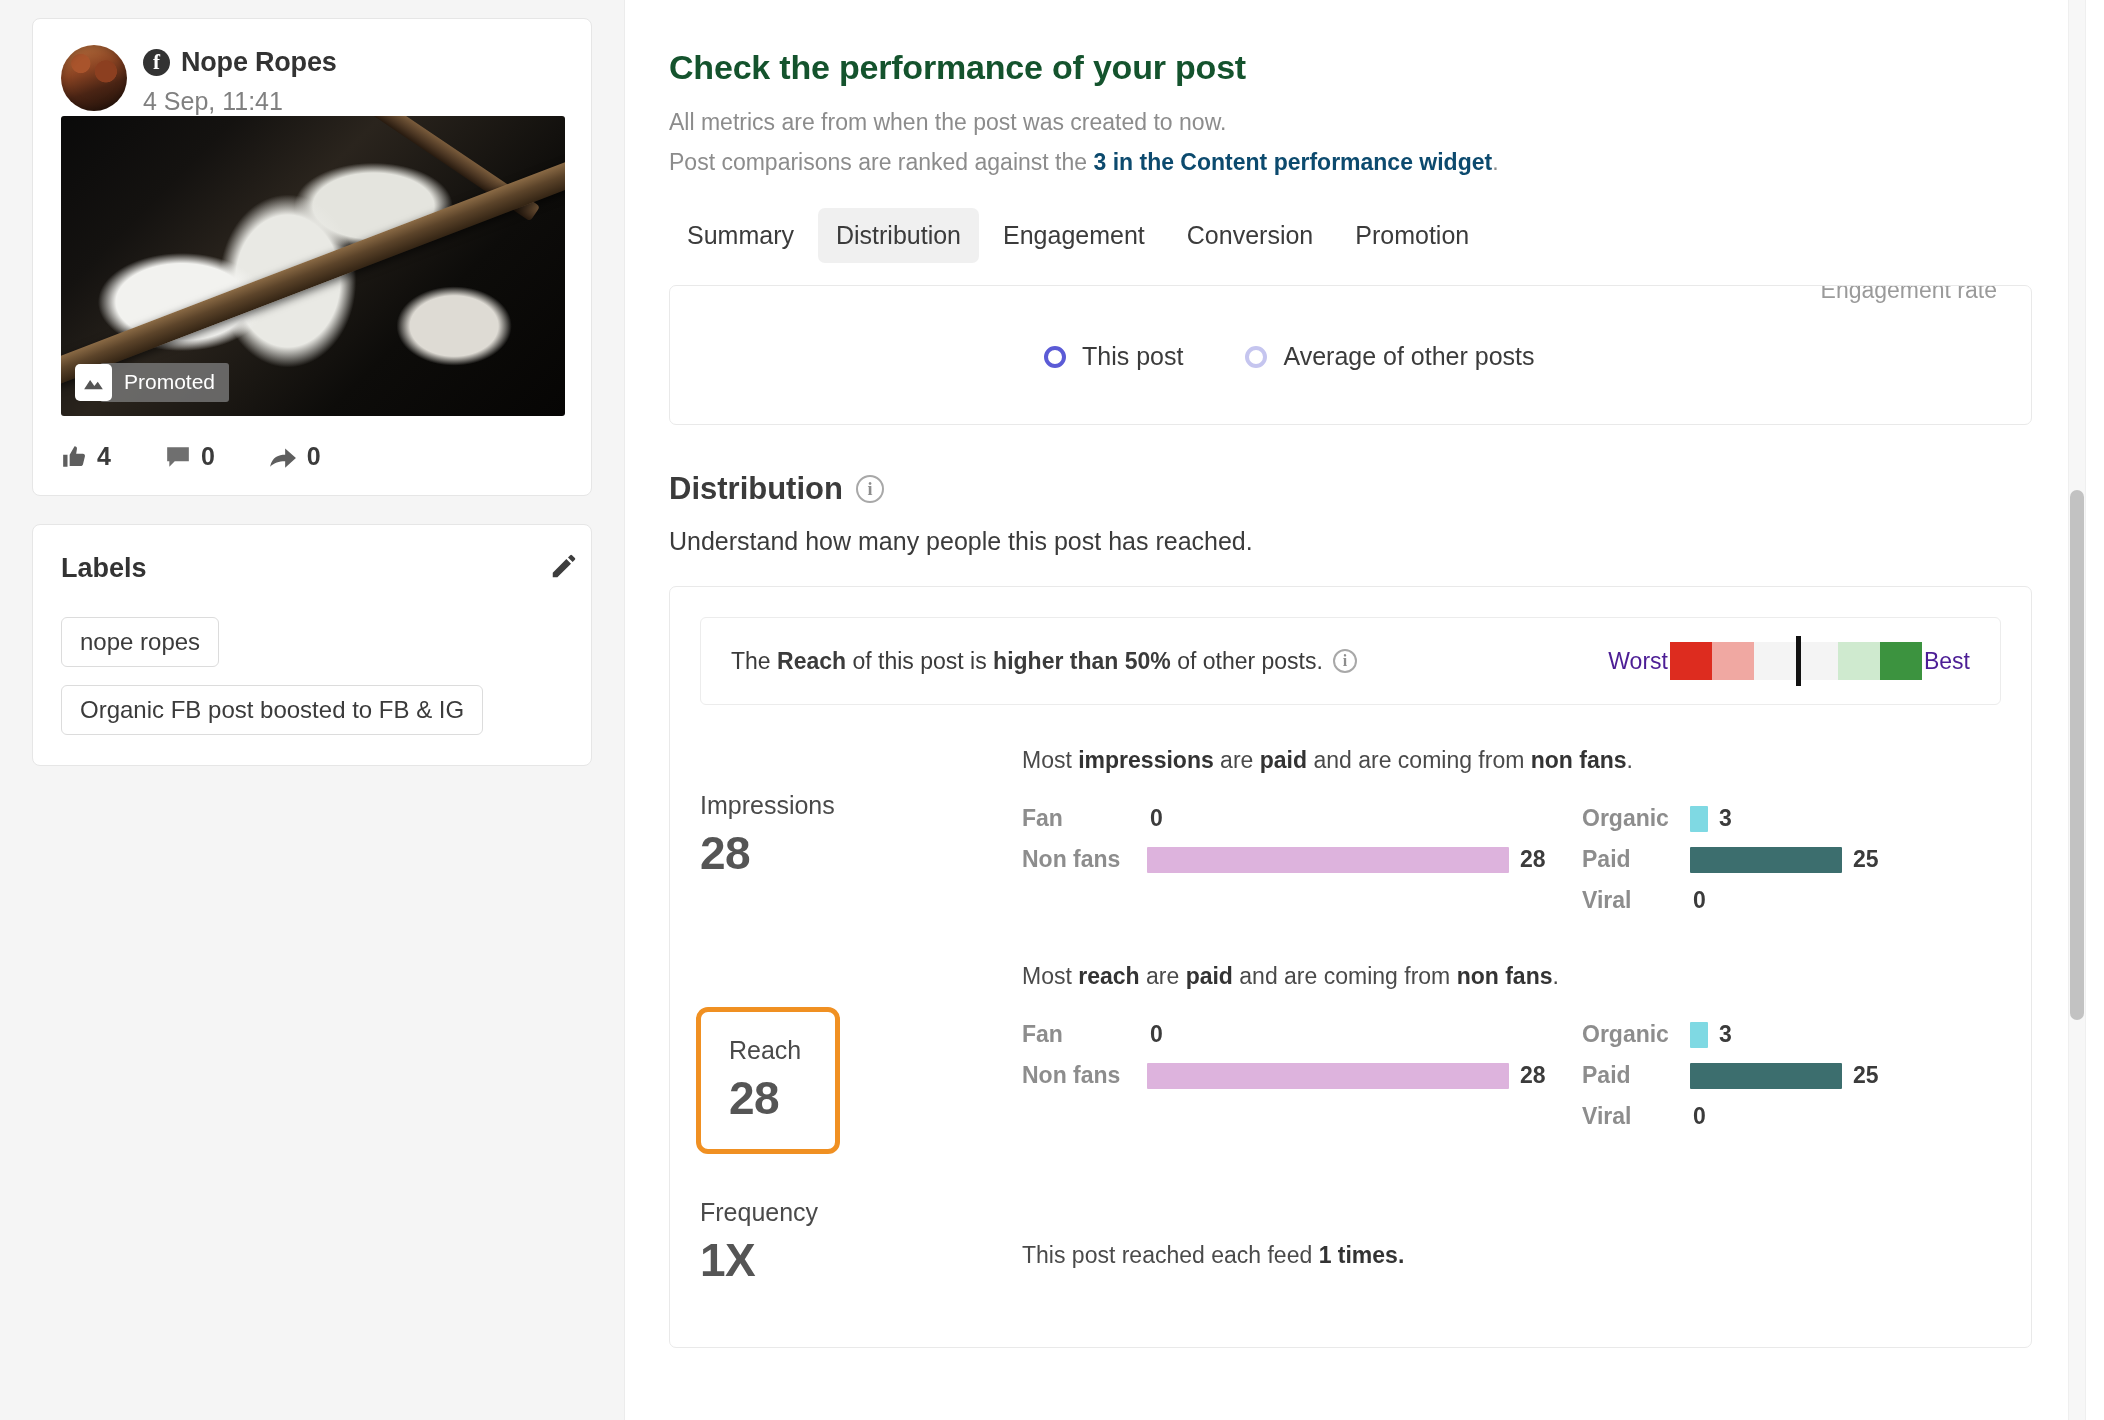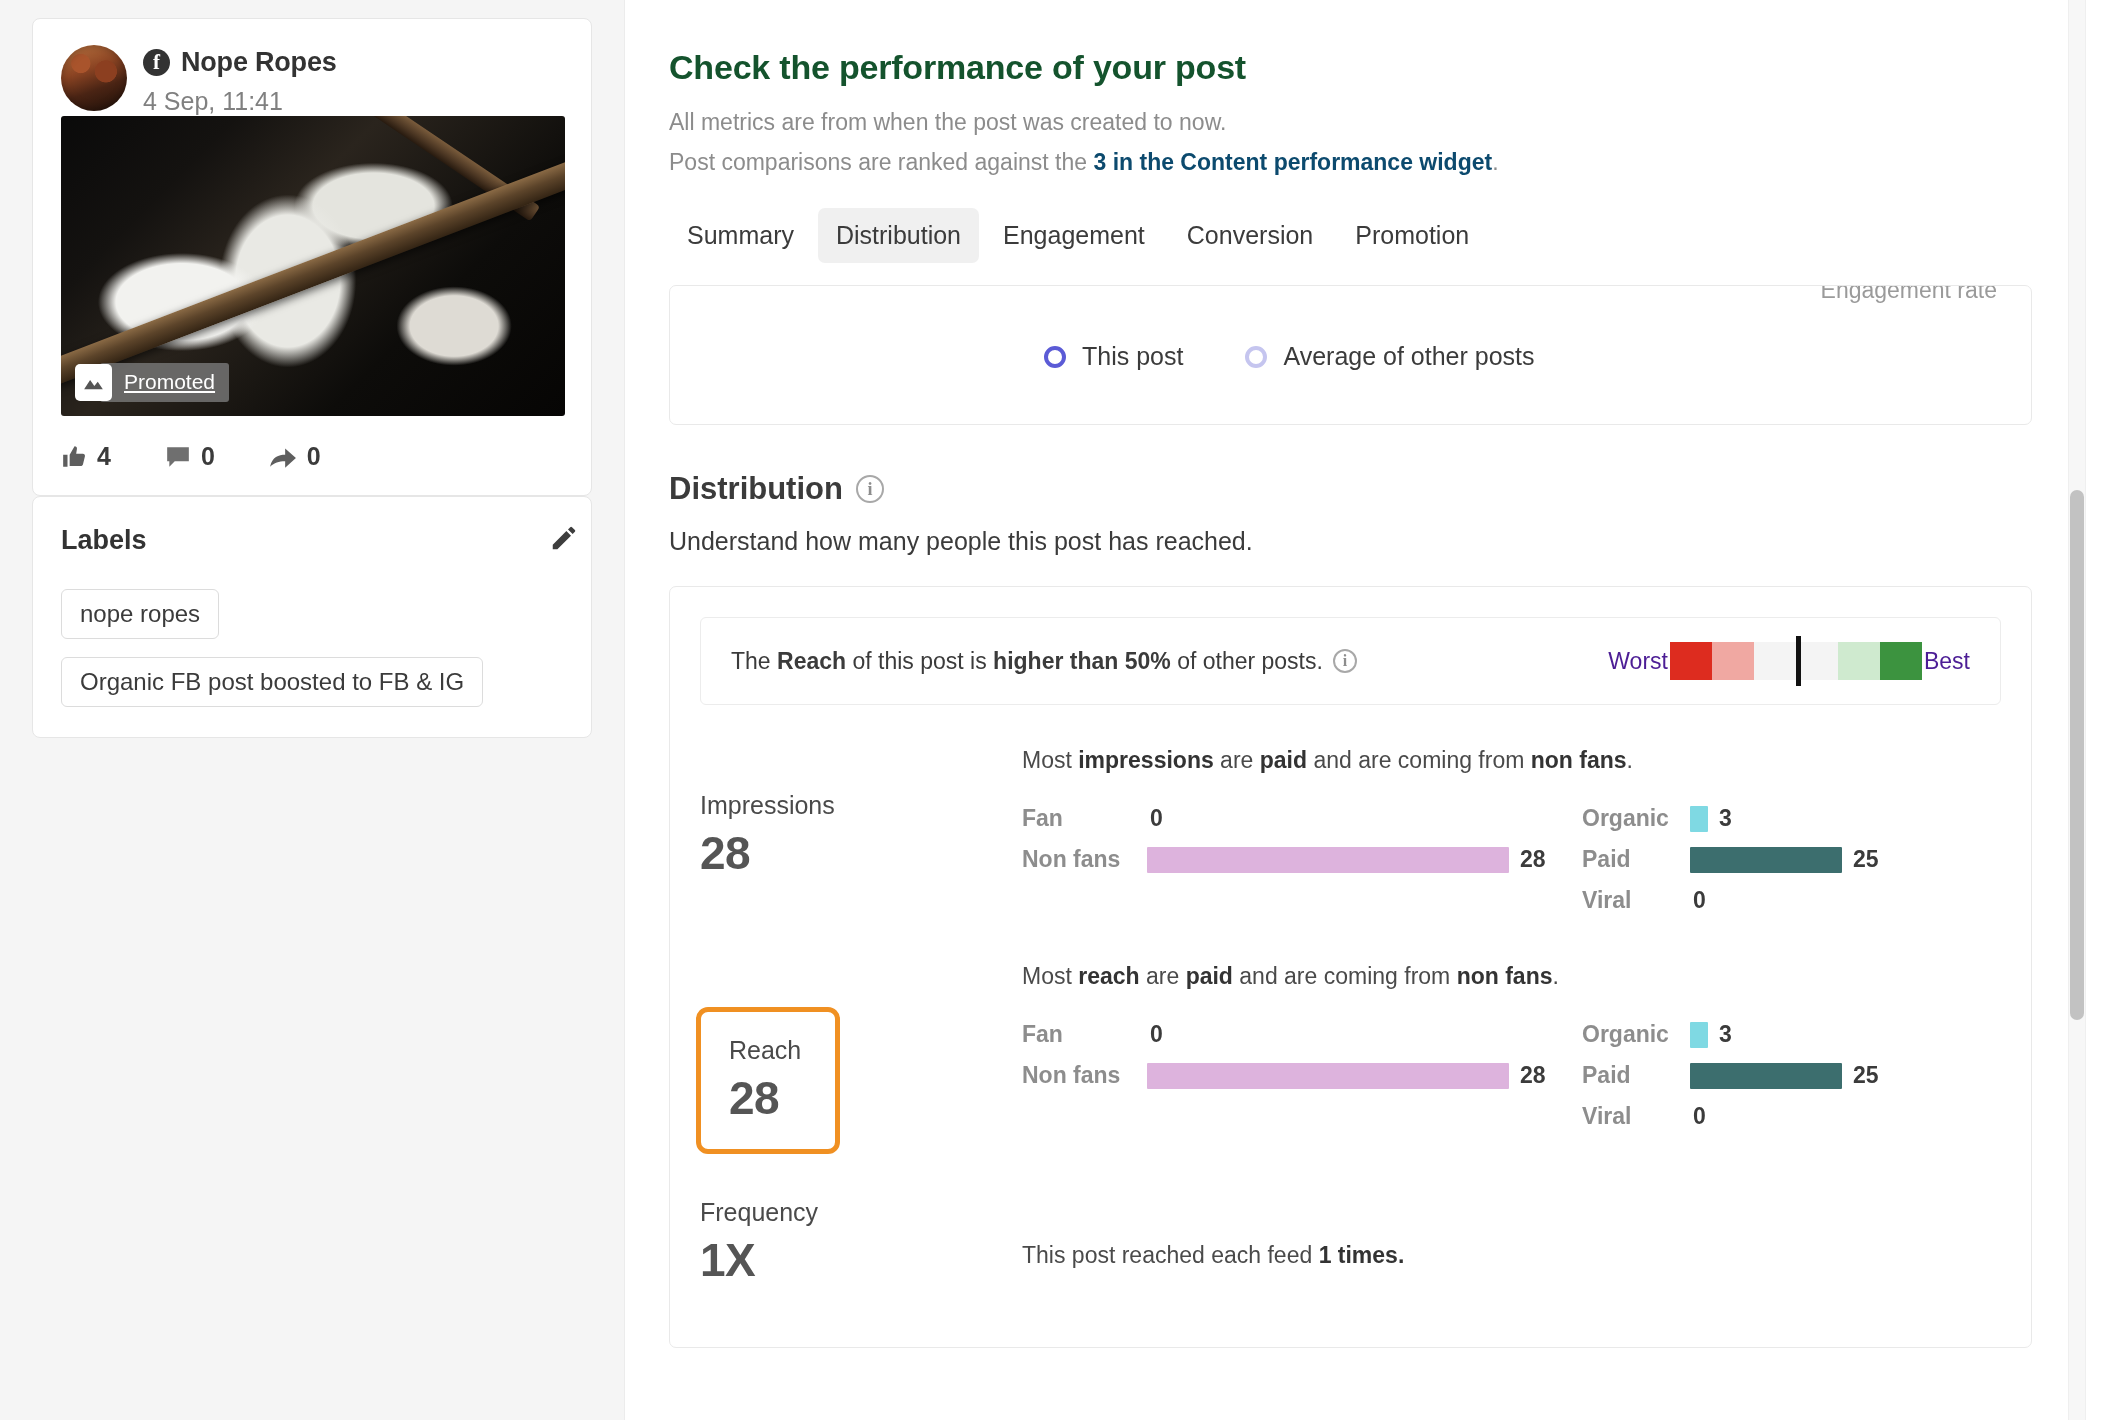--- a/index.html
+++ b/index.html
@@ -86,30 +86,29 @@
     background: #fff;
     display: flex; align-items: center; justify-content: center;
     z-index: 2;
   }
   .promoted-lbl {
     background: rgba(120,120,120,.82);
     color: #fff; font-size: 21px;
     padding: 7px 14px 8px 24px;
     margin-left: -12px;
     border-radius: 3px;
-    text-decoration: underline;
   }
   .post-stats {
     display: flex; align-items: center; gap: 54px;
     padding: 26px 0 24px 0;
   }
   .stat { display: flex; align-items: center; gap: 10px; font-size: 25px; color: #3b3b3b; font-weight: 600; }
   .stat svg { display: block; }
 
-  .labels-card { padding: 26px 12px 30px 28px; text-align: right; }
+  .labels-card { margin-top: 28px; padding: 26px 12px 30px 28px; text-align: right; }
   .labels-head { display: flex; align-items: center; justify-content: space-between; }
   .labels-title { font-size: 27px; font-weight: 700; color: #333; }
   .chip {
     display: inline-block;
     border: 1px solid #dcdcdc; border-radius: 6px;
     padding: 10px 18px;
     font-size: 24px; color: #3b3b3b;
     background: #fff;
   }
   .chips { margin-top: 32px; display: flex; flex-direction: column; align-items: flex-start; gap: 18px; }

